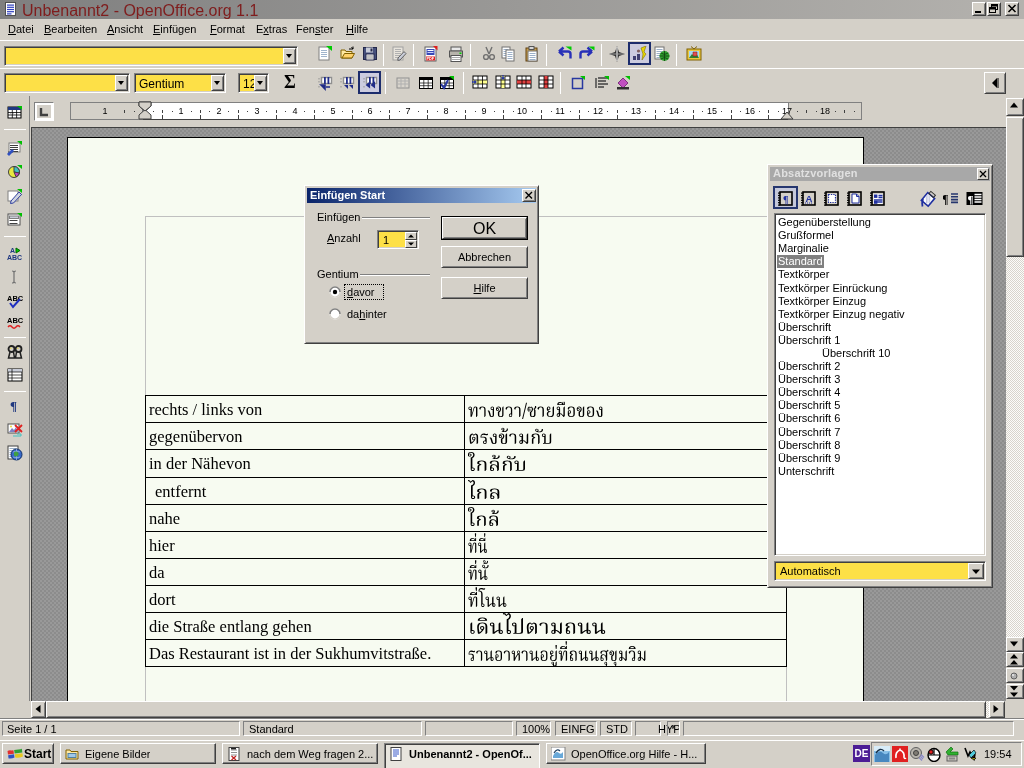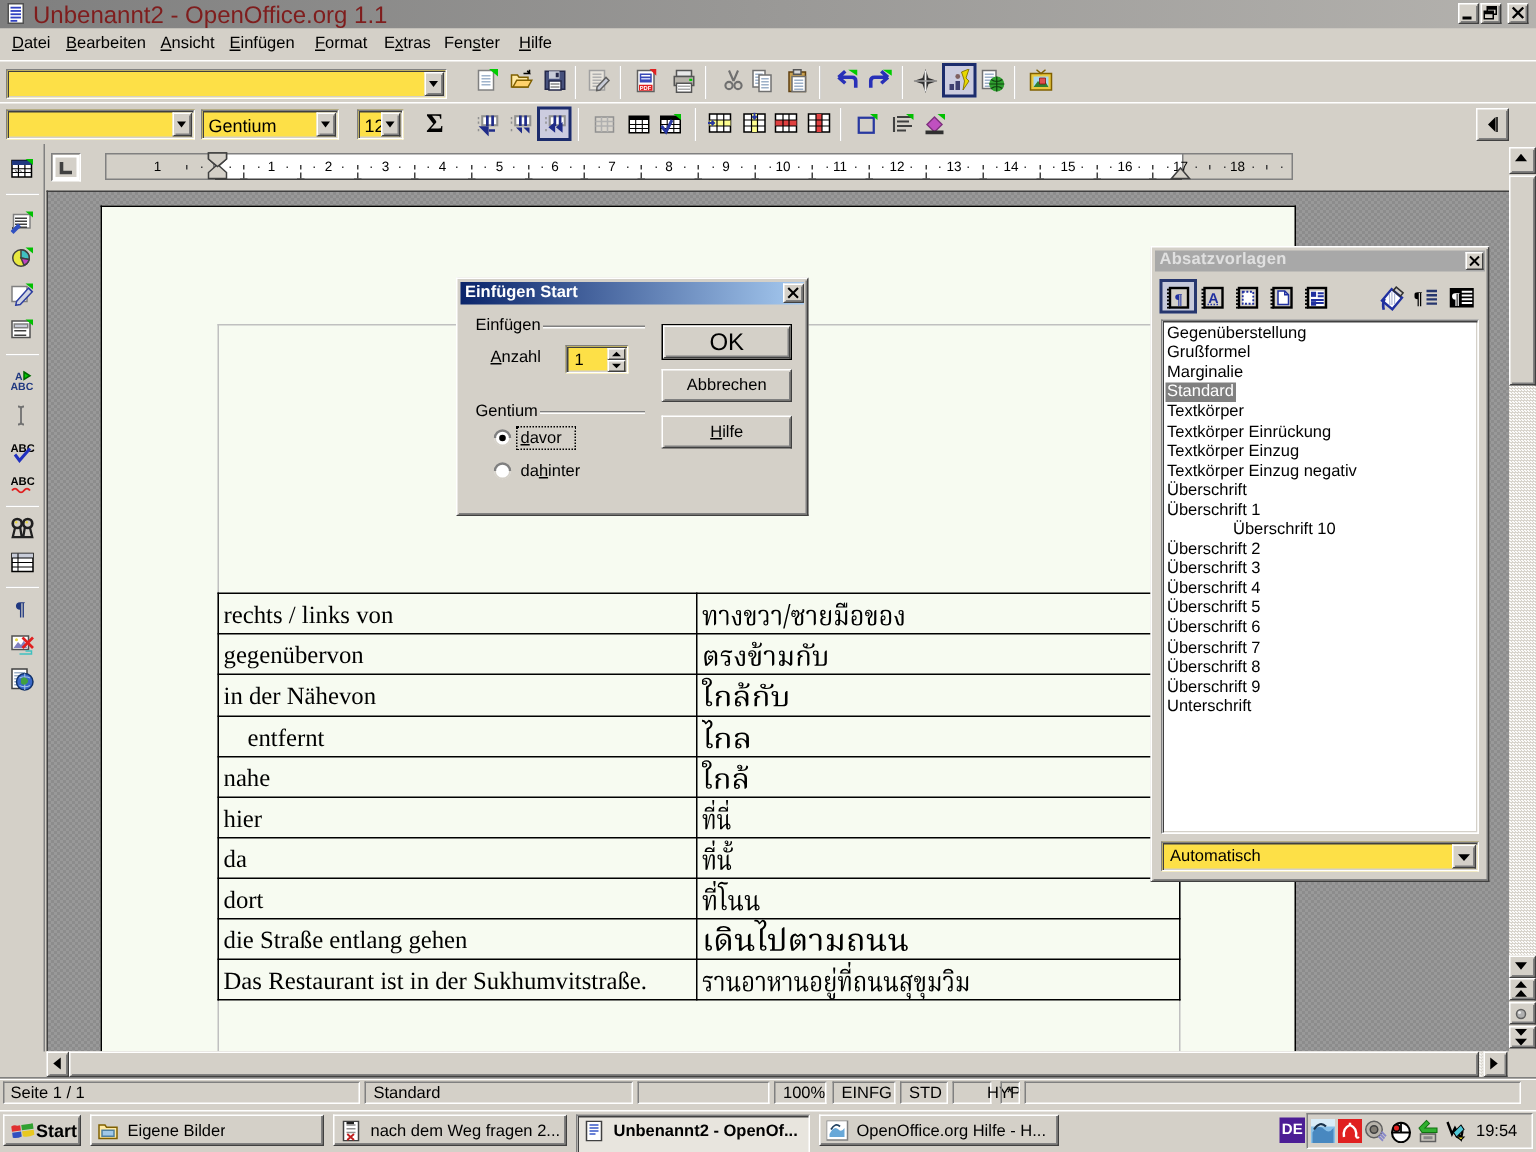--- a/index.html
+++ b/index.html
@@ -514,21 +514,21 @@
 <div class="a" style="left:145px;top:585px;width:642px;height:1px;background:#000"></div>
 <div class="a" style="left:145px;top:612px;width:642px;height:1px;background:#000"></div>
 <div class="a" style="left:145px;top:639px;width:642px;height:1px;background:#000"></div>
 <div class="a" style="left:145px;top:666px;width:642px;height:1px;background:#000"></div>
 <div class="a" style="left:145px;top:395px;width:1px;height:272px;background:#000"></div>
 <div class="a" style="left:464px;top:395px;width:1px;height:272px;background:#000"></div>
 <div class="a" style="left:786px;top:395px;width:1px;height:272px;background:#000"></div>
 <div class="a" style="left:149px;top:399px;width:310px;height:22px;font-family:'Liberation Serif';font-size:16.5px;line-height:22px;white-space:pre">rechts / links von</div>
 <div class="a" style="left:149px;top:426px;width:310px;height:22px;font-family:'Liberation Serif';font-size:16.5px;line-height:22px;white-space:pre">gegenübervon</div>
 <div class="a" style="left:149px;top:453px;width:310px;height:22px;font-family:'Liberation Serif';font-size:16.5px;line-height:22px;white-space:pre">in der Nähevon</div>
-<div class="a" style="left:165px;top:481px;width:310px;height:22px;font-family:'Liberation Serif';font-size:16.5px;line-height:22px;white-space:pre">entfernt</div>
+<div class="a" style="left:155px;top:481px;width:310px;height:22px;font-family:'Liberation Serif';font-size:16.5px;line-height:22px;white-space:pre">entfernt</div>
 <div class="a" style="left:149px;top:508px;width:310px;height:22px;font-family:'Liberation Serif';font-size:16.5px;line-height:22px;white-space:pre">nahe</div>
 <div class="a" style="left:149px;top:535px;width:310px;height:22px;font-family:'Liberation Serif';font-size:16.5px;line-height:22px;white-space:pre">hier</div>
 <div class="a" style="left:149px;top:562px;width:310px;height:22px;font-family:'Liberation Serif';font-size:16.5px;line-height:22px;white-space:pre">da</div>
 <div class="a" style="left:149px;top:589px;width:310px;height:22px;font-family:'Liberation Serif';font-size:16.5px;line-height:22px;white-space:pre">dort</div>
 <div class="a" style="left:149px;top:616px;width:310px;height:22px;font-family:'Liberation Serif';font-size:16.5px;line-height:22px;white-space:pre">die Straße entlang gehen</div>
 <div class="a" style="left:149px;top:643px;width:310px;height:22px;font-family:'Liberation Serif';font-size:16.5px;line-height:22px;white-space:pre">Das Restaurant ist in der Sukhumvitstraße.</div>
 <svg class="a" style="left:468px;top:396px" width="140" height="27" viewBox="0 -0.5 140 27">
     <path d="M8.0 20.4L8.0 11.7Q8.0 11.3 7.8 11.1Q7.6 10.8 7.3 10.8Q7.1 10.8 6.9 10.9Q6.7 11.0 6.6 11.2Q6.4 11.4 6.3 11.8L3.8 20.3L2.5 20.3L2.5 13.1L2.8 13.2Q2.7 13.3 2.5 13.4Q2.3 13.5 2.0 13.5Q1.3 13.5 0.9 13.0Q0.4 12.6 0.4 11.8Q0.4 11.0 0.9 10.5Q1.3 10.1 2.2 10.1Q2.9 10.1 3.4 10.5Q3.9 10.9 3.9 11.9L3.9 14.3Q3.9 15.1 3.8 16.1Q3.8 17.2 3.7 18.0L3.8 18.0Q4.0 17.2 4.1 16.7Q4.3 16.2 4.4 15.6Q4.6 15.1 4.8 14.4L5.4 12.2Q5.6 11.4 5.8 10.9Q6.0 10.5 6.4 10.2Q6.8 10.0 7.5 10.0Q8.5 10.0 9.0 10.6Q9.4 11.1 9.4 11.9L9.4 19.3L8.5 20.4ZM2.1 12.8Q3.0 12.8 3.0 11.8Q3.0 10.8 2.1 10.8Q1.7 10.8 1.5 11.1Q1.2 11.3 1.2 11.8Q1.2 12.3 1.5 12.5Q1.7 12.8 2.1 12.8ZM16.3 20.4L16.3 13.1Q16.3 12.2 16.0 11.7Q15.8 11.2 15.3 11.0Q14.9 10.8 14.4 10.8Q13.6 10.8 13.1 11.3Q12.6 11.8 12.6 13.0Q12.0 13.0 11.6 12.8Q11.3 12.5 11.3 11.9Q11.3 11.3 11.7 10.9Q12.1 10.4 12.8 10.2Q13.5 10.0 14.3 10.0Q16.1 10.0 16.9 10.8Q17.6 11.6 17.6 13.2L17.6 19.3L16.8 20.4ZM23.9 20.5Q23.1 20.5 22.7 20.3Q22.2 20.2 22.0 19.9Q21.7 19.5 21.5 18.9Q21.2 18.2 21.0 17.2Q20.8 16.4 20.6 15.9Q20.5 15.5 20.4 15.2Q20.3 14.9 20.1 14.8Q20.0 14.7 19.8 14.7L19.8 14.0L20.0 14.0Q20.5 14.0 20.9 14.1Q21.2 14.2 21.5 14.5Q21.6 14.7 21.7 15.0Q21.9 15.3 22.0 15.7Q22.1 16.2 22.3 16.8Q22.6 18.1 22.8 18.7Q23.0 19.3 23.2 19.5Q23.5 19.7 23.9 19.7Q24.3 19.7 24.5 19.5Q24.7 19.3 24.7 18.6L24.7 13.2L24.9 13.3Q24.8 13.3 24.6 13.4Q24.4 13.5 24.2 13.5Q23.5 13.5 23.0 13.0Q22.6 12.6 22.6 11.8Q22.6 11.0 23.0 10.5Q23.5 10.1 24.3 10.1Q25.1 10.1 25.6 10.5Q26.0 10.9 26.0 11.9L26.0 18.0Q26.0 19.0 25.8 19.5Q25.6 20.0 25.1 20.3Q24.6 20.5 23.9 20.5ZM24.3 12.8Q25.1 12.8 25.1 11.8Q25.1 10.8 24.3 10.8Q23.9 10.8 23.6 11.1Q23.4 11.3 23.4 11.8Q23.4 12.3 23.6 12.5Q23.9 12.8 24.3 12.8ZM32.8 20.5Q31.9 20.5 31.2 20.3Q30.6 20.1 30.3 19.6Q29.9 19.1 29.9 18.2L29.9 15.3Q30.8 15.0 31.4 14.3Q32.0 13.7 32.0 12.6Q32.0 11.7 31.5 11.2Q31.0 10.7 30.4 10.7Q30.0 10.7 29.6 10.9Q29.3 11.0 29.1 11.3Q28.9 11.5 28.8 11.8L28.9 11.8Q29.1 11.7 29.2 11.6Q29.4 11.5 29.7 11.5Q30.3 11.5 30.6 11.9Q31.0 12.3 31.0 13.0Q31.0 13.6 30.6 14.0Q30.3 14.4 29.6 14.4Q28.9 14.4 28.4 13.9Q28.0 13.4 28.0 12.5Q28.0 11.4 28.7 10.7Q29.5 10.0 30.5 10.0Q31.7 10.0 32.4 10.8Q33.1 11.5 33.1 12.7Q33.1 13.6 32.6 14.4Q32.2 15.2 31.3 15.8L31.3 18.3Q31.3 19.0 31.6 19.4Q31.9 19.7 32.7 19.7Q33.5 19.7 33.8 19.4Q34.2 19.0 34.2 18.2L34.2 11.2L35.0 10.1L35.5 10.1L35.5 18.1Q35.5 19.4 34.9 20.0Q34.2 20.5 32.8 20.5ZM29.6 13.7Q29.9 13.7 30.1 13.5Q30.3 13.3 30.3 13.0Q30.3 12.7 30.1 12.5Q29.9 12.3 29.6 12.3Q29.3 12.3 29.1 12.5Q29.0 12.7 29.0 13.0Q29.0 13.3 29.1 13.5Q29.3 13.7 29.6 13.7ZM42.6 20.5Q41.8 20.5 41.3 20.0Q40.9 19.5 40.9 18.8Q40.9 18.0 41.3 17.5Q41.8 17.0 42.4 17.0Q42.6 17.0 42.9 17.1Q43.1 17.2 43.2 17.3L42.9 17.4L42.9 13.1Q42.9 12.2 42.6 11.7Q42.3 11.2 41.8 11.0Q41.4 10.8 40.8 10.8Q40.3 10.8 39.9 11.0Q39.4 11.2 39.2 11.7Q38.9 12.3 38.9 13.1Q38.3 13.1 37.9 12.9Q37.6 12.6 37.6 12.0Q37.6 11.4 38.0 10.9Q38.5 10.5 39.2 10.2Q40.0 10.0 40.8 10.0Q42.6 10.0 43.4 10.8Q44.2 11.6 44.2 13.2L44.2 18.6Q44.2 19.5 43.8 20.0Q43.4 20.5 42.6 20.5ZM42.5 19.7Q43.0 19.7 43.2 19.5Q43.4 19.2 43.4 18.8Q43.4 18.4 43.2 18.1Q43.0 17.8 42.5 17.8Q42.1 17.8 41.9 18.1Q41.7 18.4 41.7 18.8Q41.7 19.2 41.9 19.5Q42.1 19.7 42.5 19.7ZM51.1 20.4L51.1 13.1Q51.1 12.2 50.9 11.7Q50.7 11.2 50.2 11.0Q49.8 10.8 49.3 10.8Q48.5 10.8 48.0 11.3Q47.5 11.8 47.5 13.0Q46.9 13.0 46.5 12.8Q46.2 12.5 46.2 11.9Q46.2 11.3 46.6 10.9Q47.0 10.4 47.7 10.2Q48.4 10.0 49.2 10.0Q51.0 10.0 51.8 10.8Q52.5 11.6 52.5 13.2L52.5 19.3L51.7 20.4ZM54.1 22.5L58.0 6.2L59.0 6.2L55.1 22.5ZM64.7 20.5Q63.7 20.5 63.1 20.3Q62.4 20.0 62.2 19.5Q61.9 19.0 61.9 18.1L61.9 15.5Q62.3 15.3 62.7 15.0Q63.0 14.7 63.3 14.4Q63.5 14.0 63.7 13.5Q63.8 13.1 63.8 12.6Q63.8 12.0 63.7 11.6Q63.5 11.2 63.1 11.0L62.2 11.8L62.1 11.8L61.2 11.0Q60.8 11.1 60.6 11.4Q60.4 11.8 60.3 12.3L60.4 12.3Q60.6 12.2 60.7 12.1Q60.9 12.0 61.2 12.0Q61.7 12.0 62.1 12.4Q62.5 12.8 62.5 13.4Q62.5 14.1 62.1 14.5Q61.7 14.9 61.0 14.9Q60.3 14.9 59.9 14.4Q59.5 13.8 59.5 12.9Q59.5 12.2 59.7 11.6Q59.9 11.1 60.3 10.6Q60.7 10.2 61.3 10.0L62.2 10.9L63.1 10.0Q64.1 10.3 64.5 11.0Q65.0 11.7 65.0 12.6Q65.0 13.5 64.5 14.5Q64.1 15.4 63.3 15.9L63.3 18.2Q63.3 19.0 63.6 19.4Q63.9 19.7 64.7 19.7Q65.5 19.7 65.8 19.3Q66.1 18.9 66.1 18.1L66.1 14.3Q66.1 13.7 66.0 13.3Q65.8 13.0 65.4 12.8L65.4 12.4Q66.1 12.1 66.4 11.7Q66.8 11.2 66.9 10.6Q67.0 10.1 67.0 9.5Q67.5 9.5 67.8 9.6Q68.0 9.7 68.2 9.9Q68.3 10.1 68.3 10.5Q68.3 11.3 67.8 11.8Q67.3 12.3 66.6 12.6L66.6 12.7Q67.1 12.8 67.3 13.3Q67.5 13.7 67.5 14.2L67.5 18.0Q67.5 19.4 66.8 19.9Q66.2 20.5 64.7 20.5ZM61.1 14.2Q61.4 14.2 61.6 14.0Q61.8 13.8 61.8 13.5Q61.8 13.1 61.6 12.9Q61.4 12.7 61.1 12.7Q60.8 12.7 60.6 12.9Q60.4 13.1 60.4 13.5Q60.4 13.8 60.6 14.0Q60.8 14.2 61.1 14.2ZM74.5 20.4L74.5 13.1Q74.5 12.2 74.2 11.7Q74.0 11.2 73.6 11.0Q73.2 10.8 72.6 10.8Q71.8 10.8 71.4 11.3Q70.9 11.8 70.9 13.0Q70.2 13.0 69.9 12.8Q69.5 12.5 69.5 11.9Q69.5 11.3 70.0 10.9Q70.4 10.4 71.1 10.2Q71.8 10.0 72.6 10.0Q74.4 10.0 75.1 10.8Q75.9 11.6 75.9 13.2L75.9 19.3L75.0 20.4ZM82.4 20.5Q80.5 20.5 79.7 19.8Q78.8 19.1 78.8 17.5Q78.8 16.4 79.3 15.8Q79.7 15.3 80.3 15.2L80.3 15.1Q79.9 14.9 79.6 14.5Q79.2 14.2 79.0 13.6Q78.8 13.1 78.8 12.4Q78.8 11.4 79.2 10.7Q79.7 10.0 80.7 10.0Q81.5 10.0 81.9 10.5Q82.4 10.9 82.4 11.7Q82.4 12.6 81.9 13.0Q81.5 13.4 80.8 13.4Q80.6 13.4 80.5 13.4Q80.3 13.4 80.2 13.3L80.1 13.3Q80.2 13.7 80.5 14.0Q80.7 14.3 81.1 14.5Q81.5 14.8 82.0 14.8L82.5 14.8L82.5 15.5L82.0 15.5Q81.0 15.5 80.6 16.0Q80.2 16.4 80.2 17.4Q80.2 18.1 80.4 18.7Q80.6 19.2 81.0 19.4Q81.5 19.7 82.4 19.7Q83.6 19.7 84.1 19.1Q84.6 18.5 84.6 17.1L84.6 11.1L85.4 10.1L86.0 10.1L86.0 17.0Q86.0 18.3 85.6 19.1Q85.3 19.8 84.5 20.2Q83.7 20.5 82.4 20.5ZM80.7 12.7Q81.1 12.7 81.3 12.4Q81.5 12.2 81.5 11.8Q81.5 11.3 81.3 11.1Q81.1 10.8 80.7 10.8Q80.3 10.8 80.1 11.1Q79.9 11.3 79.9 11.8Q79.9 12.2 80.1 12.4Q80.3 12.7 80.7 12.7ZM90.5 20.5Q89.9 20.5 89.5 20.2Q89.1 20.0 88.9 19.6Q88.7 19.1 88.7 18.7Q88.7 17.7 89.3 17.1Q89.9 16.5 90.7 16.5L90.7 13.1L91.0 13.2Q90.9 13.3 90.7 13.4Q90.5 13.5 90.2 13.5Q89.6 13.5 89.1 13.0Q88.7 12.6 88.7 11.8Q88.7 11.0 89.1 10.5Q89.6 10.1 90.4 10.1Q91.2 10.1 91.6 10.5Q92.1 10.9 92.1 11.9L92.1 16.7Q92.7 16.8 93.2 17.1Q93.8 17.4 94.3 17.9Q94.9 18.3 95.4 18.8L95.4 18.8L95.4 11.2L96.3 10.1L96.8 10.1L96.8 19.3L96.0 20.4L95.4 20.4Q95.0 19.8 94.4 19.2Q93.9 18.6 93.3 18.1Q92.7 17.7 92.1 17.5L92.1 18.8Q92.1 19.8 91.6 20.1Q91.2 20.5 90.5 20.5ZM90.3 19.7Q90.6 19.7 90.7 19.6Q90.8 19.4 90.8 19.1L90.8 17.3Q90.2 17.3 89.9 17.7Q89.5 18.0 89.5 18.7Q89.5 19.2 89.7 19.4Q89.9 19.7 90.3 19.7ZM90.3 12.8Q91.2 12.8 91.2 11.8Q91.2 10.8 90.3 10.8Q89.9 10.8 89.7 11.1Q89.5 11.3 89.5 11.8Q89.5 12.3 89.7 12.5Q89.9 12.8 90.3 12.8ZM89.3 8.5L89.3 8.0Q89.3 7.1 89.7 6.5Q90.1 5.9 90.7 5.7Q91.4 5.4 92.1 5.4Q92.9 5.4 93.5 5.8Q94.1 6.1 94.4 6.8L94.4 6.0L94.9 5.2L95.3 5.2L95.3 7.8L95.9 7.8L95.9 6.0L96.4 5.2L96.8 5.2L96.8 8.5ZM90.6 7.8L94.1 7.8Q94.1 7.5 93.8 7.1Q93.6 6.8 93.2 6.6Q92.7 6.4 92.1 6.4Q91.4 6.4 91.0 6.8Q90.6 7.2 90.6 7.8ZM103.2 20.5Q102.0 20.5 101.3 20.2Q100.5 19.9 100.2 19.3Q99.8 18.7 99.8 17.7L99.8 15.5Q99.8 14.6 100.3 14.1Q100.8 13.7 101.5 13.7Q102.3 13.7 102.7 14.2Q103.1 14.7 103.1 15.4Q103.1 16.2 102.7 16.7Q102.3 17.1 101.5 17.1Q101.1 17.1 100.9 17.0L101.2 16.8L101.2 18.1Q101.2 19.0 101.7 19.4Q102.2 19.7 103.2 19.7Q104.3 19.7 104.9 19.3Q105.4 18.9 105.4 17.7L105.4 13.1Q105.4 11.7 104.8 11.3Q104.3 10.8 103.2 10.8Q102.0 10.8 101.6 11.3Q101.1 11.8 101.1 13.0Q100.7 13.0 100.4 13.0Q100.1 12.9 99.9 12.7Q99.8 12.5 99.8 12.1Q99.8 11.5 100.1 11.0Q100.5 10.5 101.3 10.2Q102.1 10.0 103.2 10.0Q105.2 10.0 106.0 10.8Q106.8 11.6 106.8 13.2L106.8 17.5Q106.8 19.1 106.0 19.8Q105.1 20.5 103.2 20.5ZM101.5 16.4Q101.9 16.4 102.1 16.1Q102.3 15.9 102.3 15.4Q102.3 15.0 102.1 14.7Q101.9 14.5 101.5 14.5Q101.1 14.5 100.9 14.8Q100.7 15.0 100.7 15.4Q100.7 15.9 100.9 16.1Q101.1 16.4 101.5 16.4ZM113.4 20.5Q112.5 20.5 111.9 20.3Q111.3 20.1 110.9 19.6Q110.6 19.1 110.6 18.2L110.6 15.3Q111.4 15.0 112.0 14.3Q112.6 13.7 112.6 12.6Q112.6 11.7 112.1 11.2Q111.7 10.7 111.0 10.7Q110.6 10.7 110.3 10.9Q110.0 11.0 109.8 11.3Q109.6 11.5 109.5 11.8L109.6 11.8Q109.7 11.7 109.9 11.6Q110.1 11.5 110.3 11.5Q110.9 11.5 111.3 11.9Q111.7 12.3 111.7 13.0Q111.7 13.6 111.3 14.0Q110.9 14.4 110.2 14.4Q109.5 14.4 109.1 13.9Q108.7 13.4 108.7 12.5Q108.7 11.4 109.4 10.7Q110.1 10.0 111.2 10.0Q112.3 10.0 113.0 10.8Q113.7 11.5 113.7 12.7Q113.7 13.6 113.3 14.4Q112.8 15.2 112.0 15.8L112.0 18.3Q112.0 19.0 112.3 19.4Q112.6 19.7 113.4 19.7Q114.2 19.7 114.5 19.4Q114.8 19.0 114.8 18.2L114.8 11.2L115.6 10.1L116.2 10.1L116.2 18.1Q116.2 19.4 115.5 20.0Q114.8 20.5 113.4 20.5ZM110.3 13.7Q110.6 13.7 110.8 13.5Q111.0 13.3 111.0 13.0Q111.0 12.7 110.8 12.5Q110.6 12.3 110.3 12.3Q110.0 12.3 109.8 12.5Q109.6 12.7 109.6 13.0Q109.6 13.3 109.8 13.5Q110.0 13.7 110.3 13.7ZM122.5 20.5Q121.3 20.5 120.6 20.2Q119.8 19.9 119.5 19.3Q119.1 18.7 119.1 17.7L119.1 15.5Q119.1 14.6 119.6 14.1Q120.1 13.7 120.8 13.7Q121.6 13.7 122.0 14.2Q122.4 14.7 122.4 15.4Q122.4 16.2 122.0 16.7Q121.6 17.1 120.8 17.1Q120.4 17.1 120.2 17.0L120.5 16.8L120.5 18.1Q120.5 19.0 121.0 19.4Q121.5 19.7 122.5 19.7Q123.6 19.7 124.1 19.3Q124.7 18.9 124.7 17.7L124.7 13.1Q124.7 11.7 124.1 11.3Q123.6 10.8 122.5 10.8Q121.3 10.8 120.9 11.3Q120.4 11.8 120.4 13.0Q120.0 13.0 119.7 13.0Q119.4 12.9 119.2 12.7Q119.1 12.5 119.1 12.1Q119.1 11.5 119.4 11.0Q119.8 10.5 120.6 10.2Q121.4 10.0 122.5 10.0Q124.5 10.0 125.3 10.8Q126.1 11.6 126.1 13.2L126.1 17.5Q126.1 19.1 125.3 19.8Q124.4 20.5 122.5 20.5ZM120.8 16.4Q121.2 16.4 121.4 16.1Q121.6 15.9 121.6 15.4Q121.6 15.0 121.4 14.7Q121.2 14.5 120.8 14.5Q120.4 14.5 120.2 14.8Q120.0 15.0 120.0 15.4Q120.0 15.9 120.2 16.1Q120.4 16.4 120.8 16.4ZM132.2 20.5Q131.5 20.5 131.0 20.3Q130.6 20.2 130.3 19.9Q130.0 19.5 129.8 18.9Q129.6 18.2 129.3 17.2Q129.1 16.4 129.0 15.9Q128.9 15.5 128.7 15.2Q128.6 14.9 128.5 14.8Q128.4 14.7 128.2 14.7L128.2 14.0L128.3 14.0Q128.9 14.0 129.2 14.1Q129.6 14.2 129.9 14.5Q130.0 14.7 130.1 15.0Q130.2 15.3 130.3 15.7Q130.5 16.2 130.6 16.8Q131.0 18.1 131.2 18.7Q131.4 19.3 131.6 19.5Q131.8 19.7 132.2 19.7Q132.6 19.7 132.8 19.5Q133.0 19.3 133.0 18.6L133.0 13.2L133.2 13.3Q133.2 13.3 133.0 13.4Q132.8 13.5 132.6 13.5Q131.9 13.5 131.4 13.0Q131.0 12.6 131.0 11.8Q131.0 11.0 131.4 10.5Q131.9 10.1 132.7 10.1Q133.4 10.1 133.9 10.5Q134.4 10.9 134.4 11.9L134.4 18.0Q134.4 19.0 134.2 19.5Q134.0 20.0 133.5 20.3Q133.0 20.5 132.2 20.5ZM132.6 12.8Q133.5 12.8 133.5 11.8Q133.5 10.8 132.6 10.8Q132.2 10.8 132.0 11.1Q131.8 11.3 131.8 11.8Q131.8 12.3 132.0 12.5Q132.2 12.8 132.6 12.8Z" fill="#000"></path>
   </svg>
 <svg class="a" style="left:468px;top:423px" width="89" height="27" viewBox="0 -0.5 89 27">

